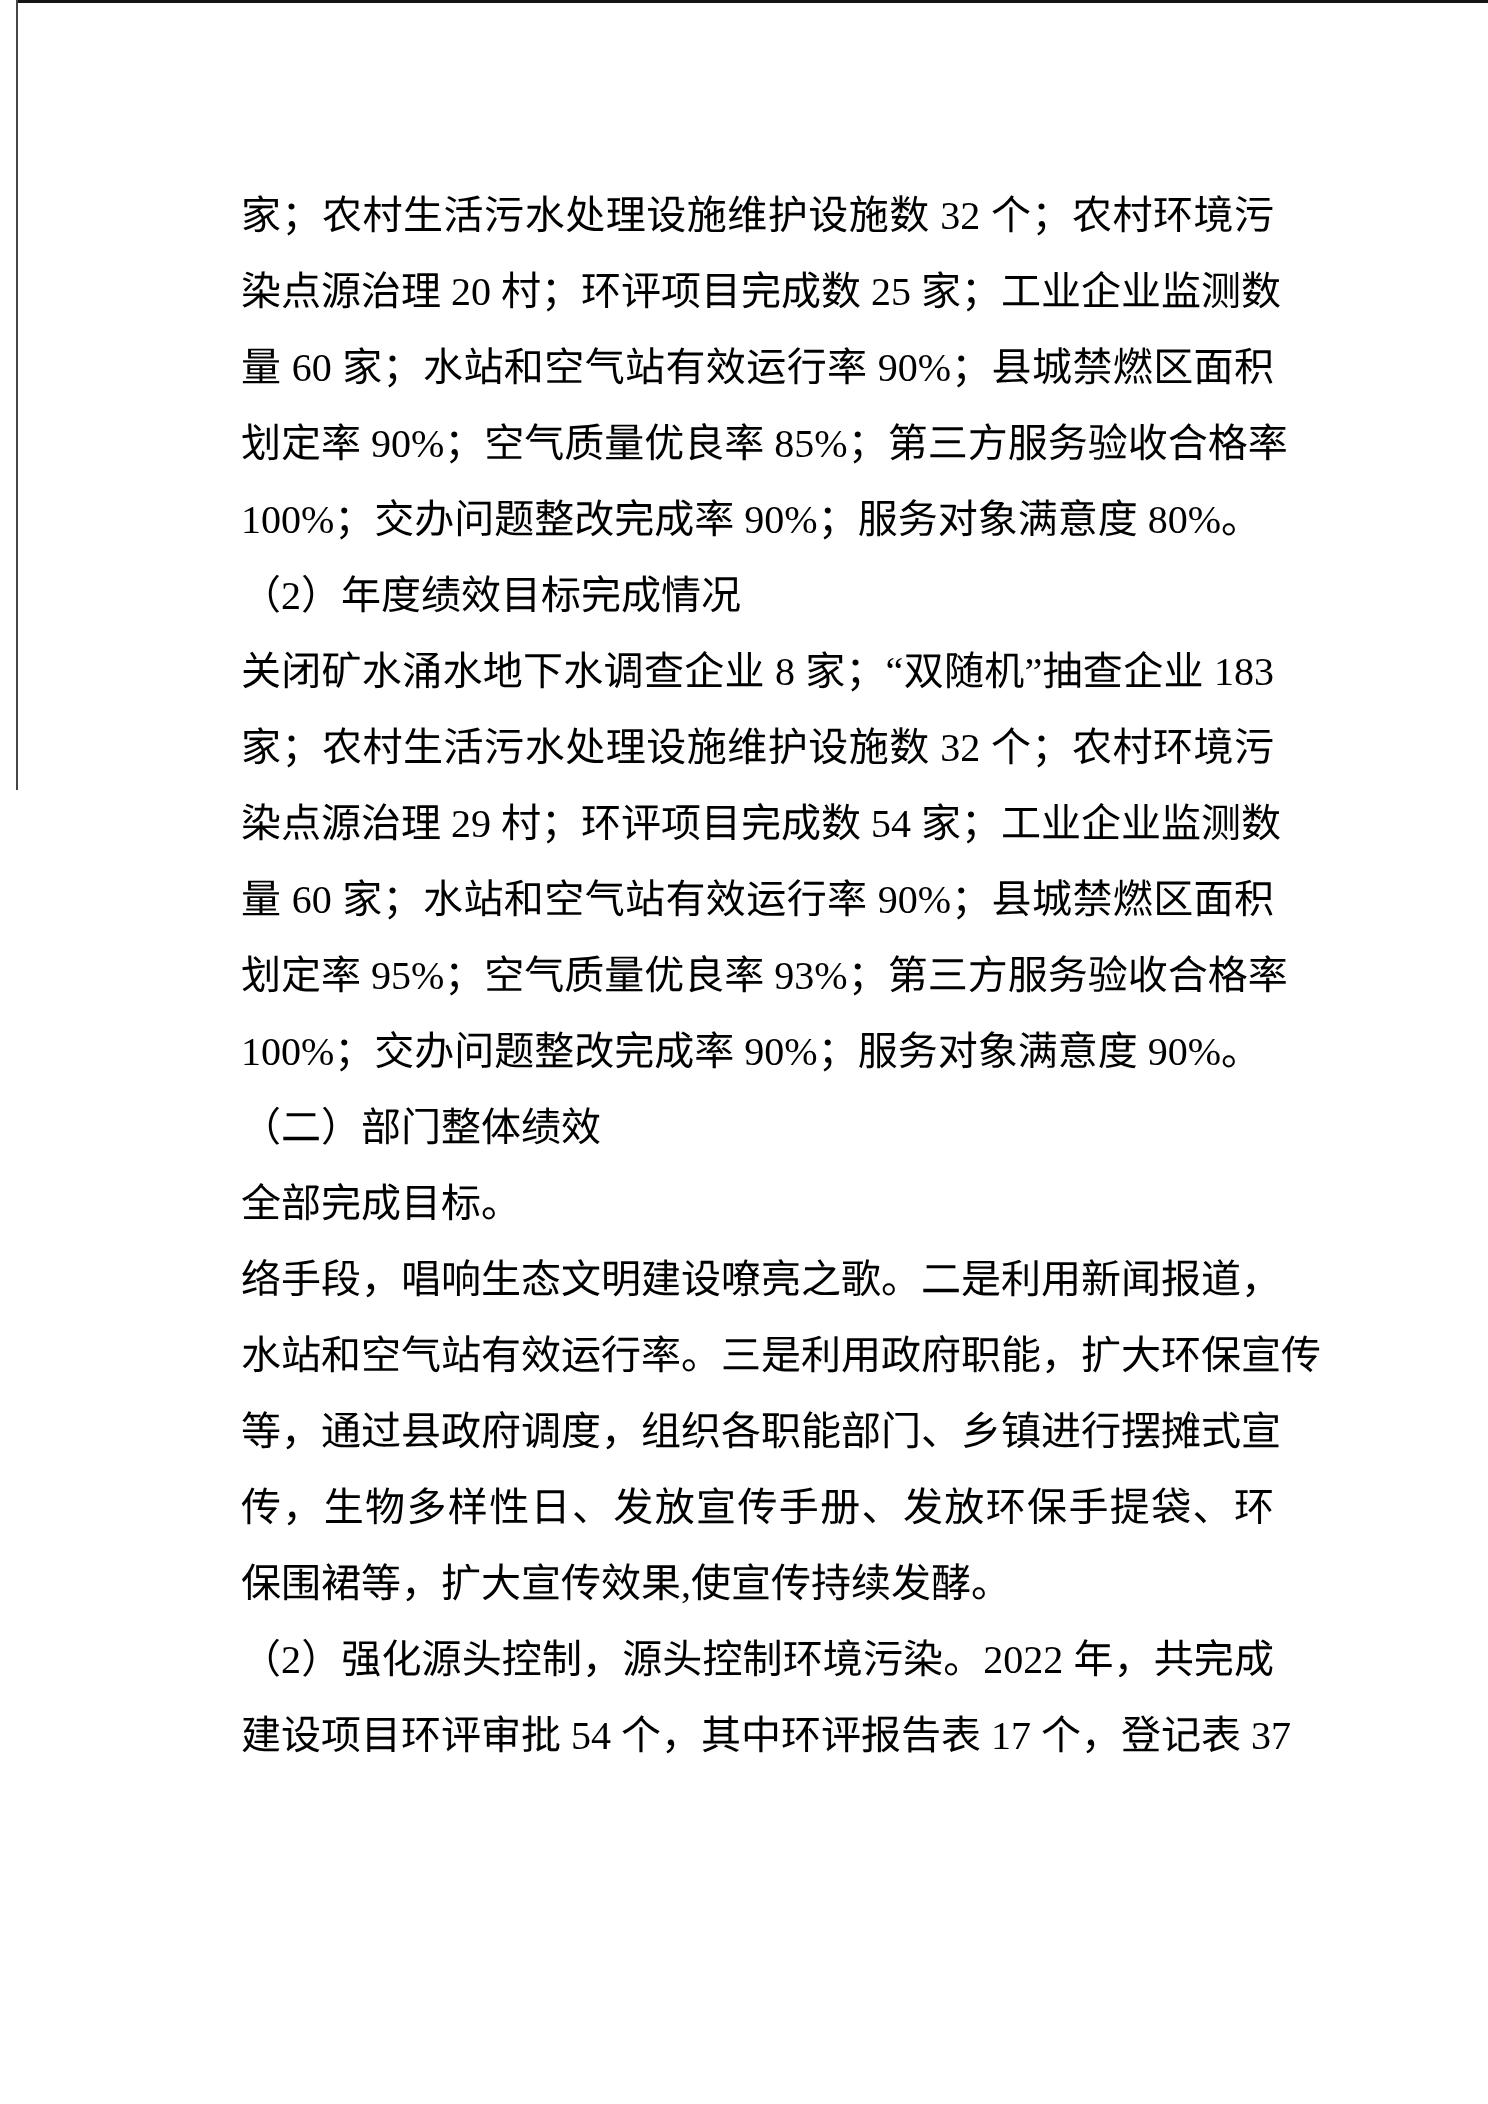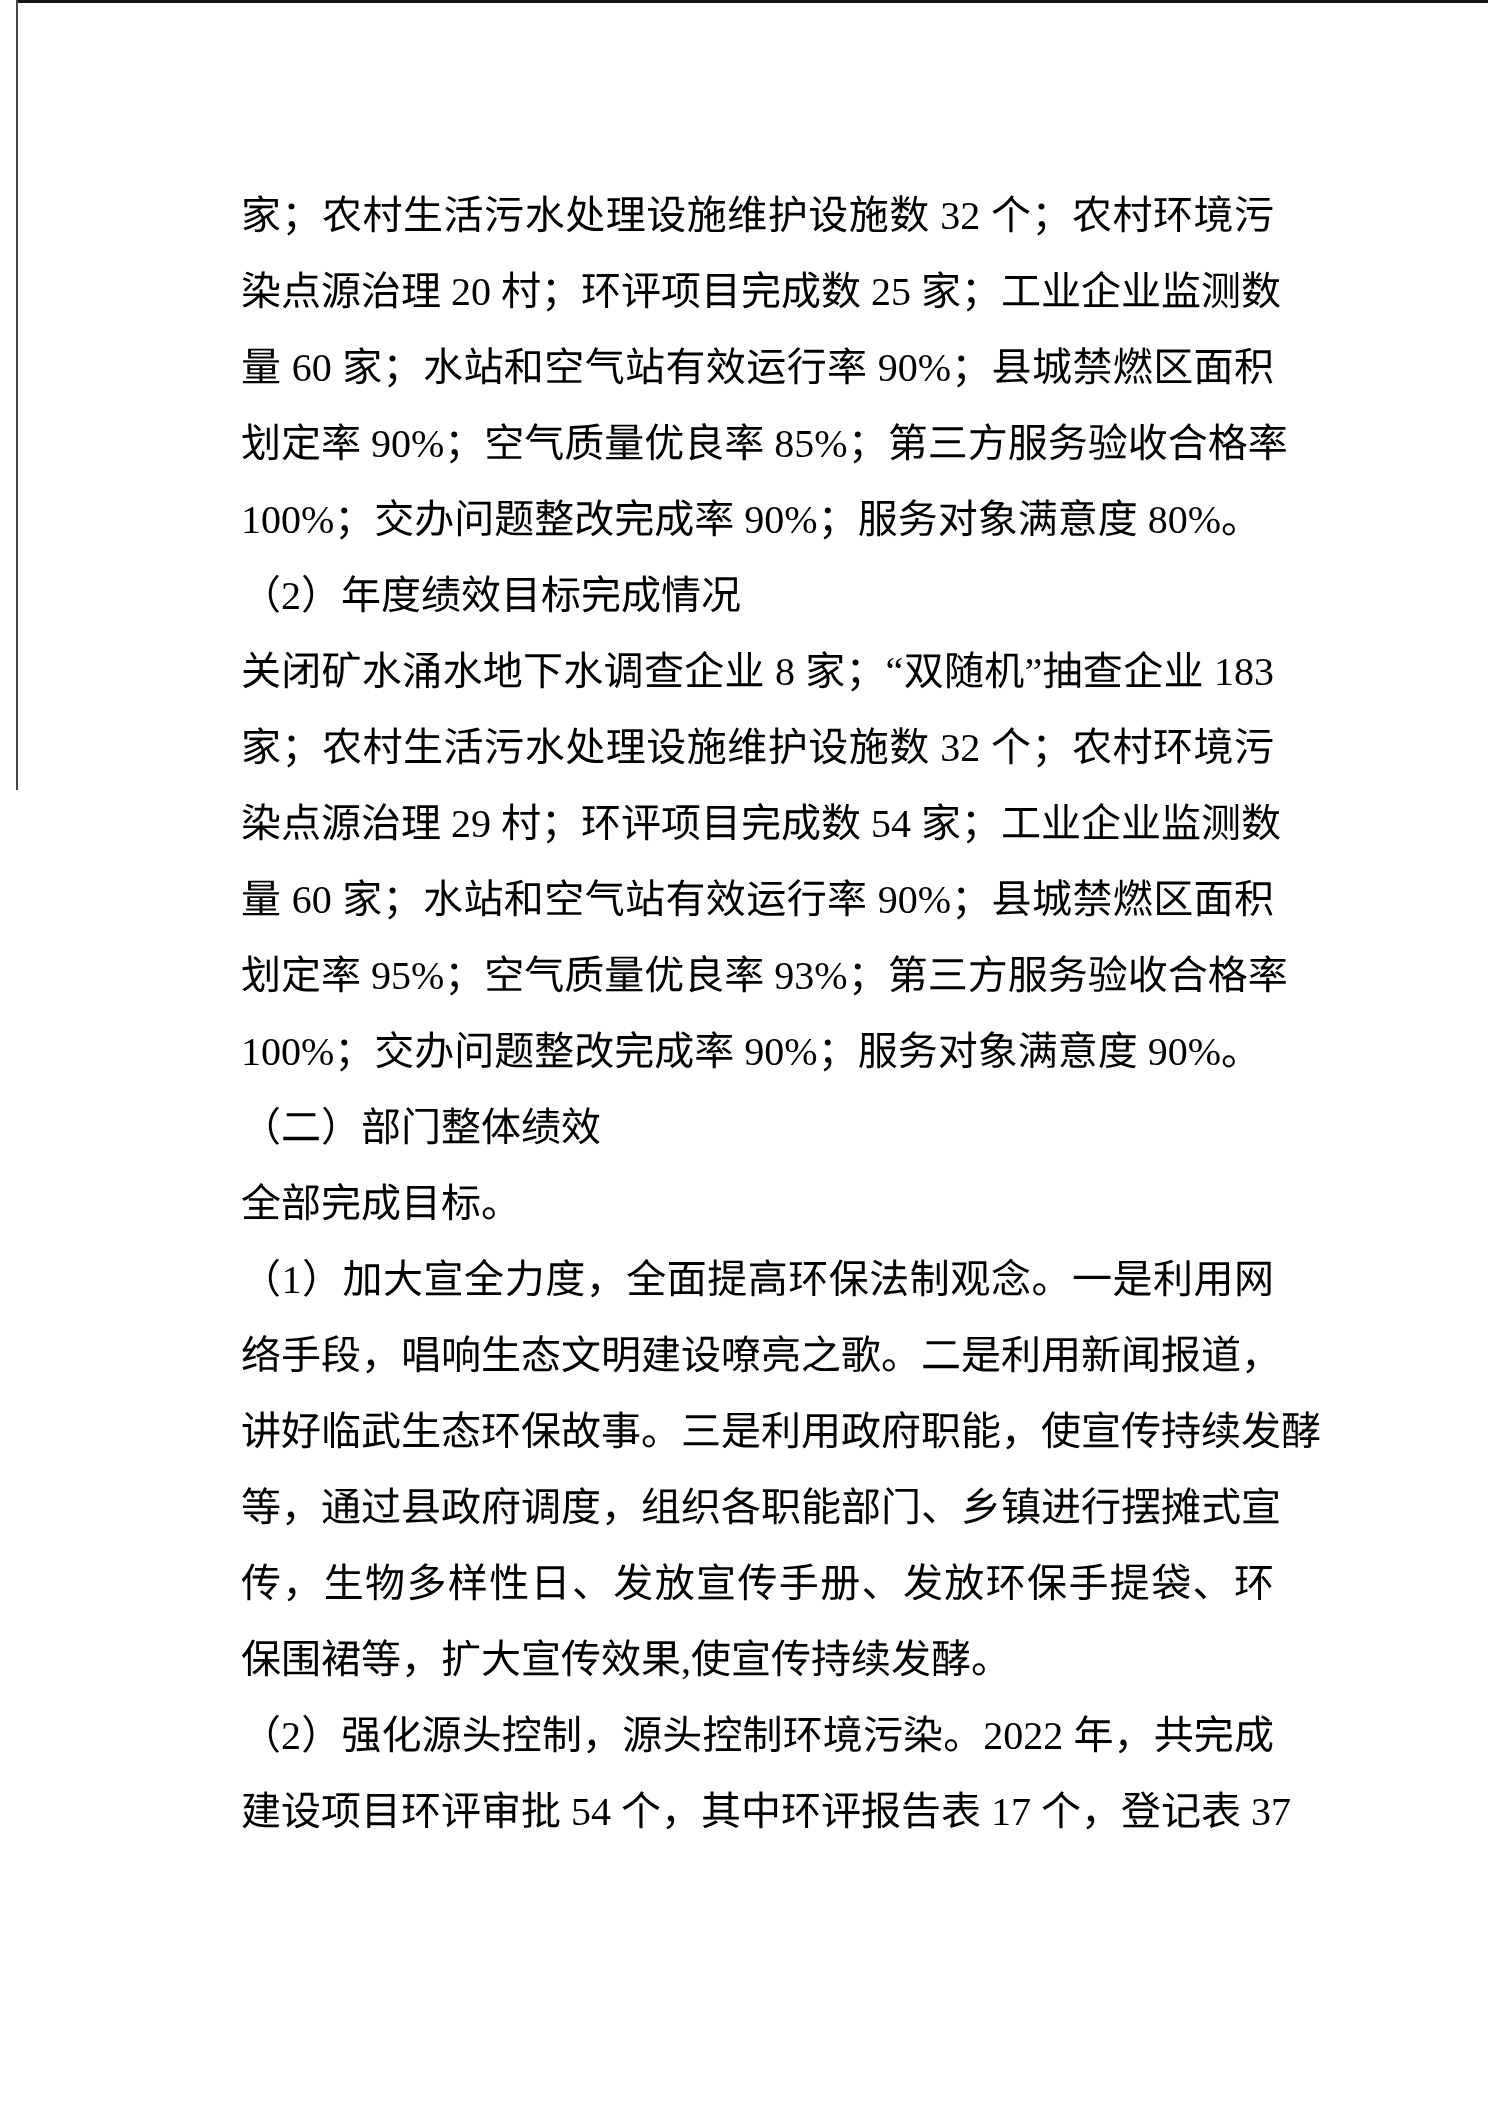--- a/index.html
+++ b/index.html
@@ -65,22 +65,21 @@
       <div class="text-line no-stretch">100%；交办问题整改完成率 90%；服务对象满意度 80%。</div>
       <div class="text-line no-stretch">（2）年度绩效目标完成情况</div>
       <div class="text-line">关闭矿水涌水地下水调查企业 8 家；“双随机”抽查企业 183</div>
       <div class="text-line">家；农村生活污水处理设施维护设施数 32 个；农村环境污</div>
       <div class="text-line">染点源治理 29 村；环评项目完成数 54 家；工业企业监测数</div>
       <div class="text-line">量 60 家；水站和空气站有效运行率 90%；县城禁燃区面积</div>
       <div class="text-line">划定率 95%；空气质量优良率 93%；第三方服务验收合格率</div>
       <div class="text-line no-stretch">100%；交办问题整改完成率 90%；服务对象满意度 90%。</div>
       <div class="text-line no-stretch">（二）部门整体绩效</div>
       <div class="text-line no-stretch">全部完成目标。</div>
-      <div class="text-line">（1）加大宣全力度，全面提高环保法制观念。一是利用网</div>
       <div class="text-line">络手段，唱响生态文明建设嘹亮之歌。二是利用新闻报道，</div>
-      <div class="text-line">讲好临武生态环保故事。三是利用政府职能，使宣传持续发酵</div>
+      <div class="text-line">水站和空气站有效运行率。三是利用政府职能，扩大环保宣传</div>
       <div class="text-line">等，通过县政府调度，组织各职能部门、乡镇进行摆摊式宣</div>
       <div class="text-line">传，生物多样性日、发放宣传手册、发放环保手提袋、环</div>
       <div class="text-line no-stretch">保围裙等，扩大宣传效果,使宣传持续发酵。</div>
       <div class="text-line">（2）强化源头控制，源头控制环境污染。2022 年，共完成</div>
       <div class="text-line">建设项目环评审批 54 个，其中环评报告表 17 个，登记表 37</div>
     </div>
 </div>
 
 </body></html>

